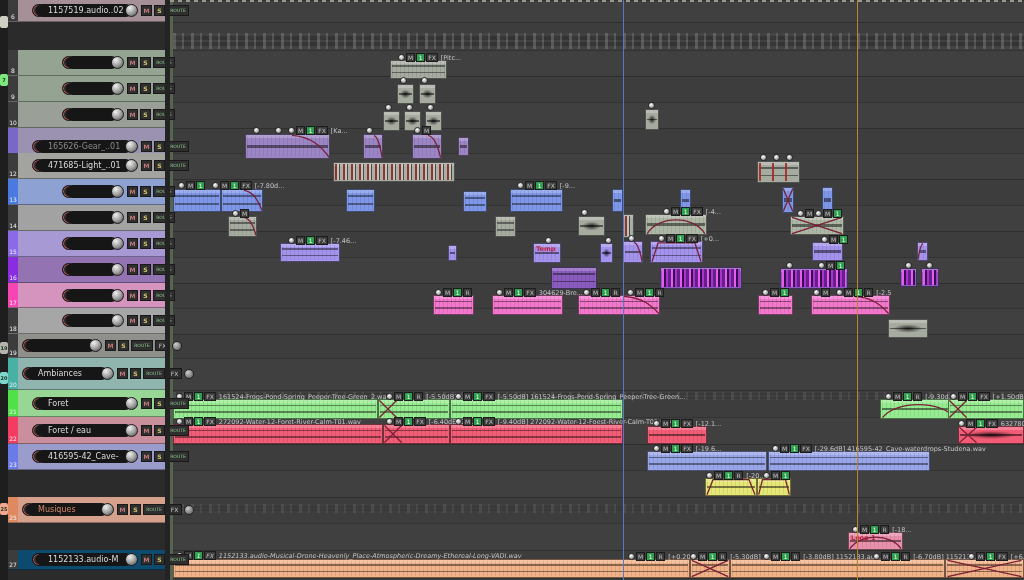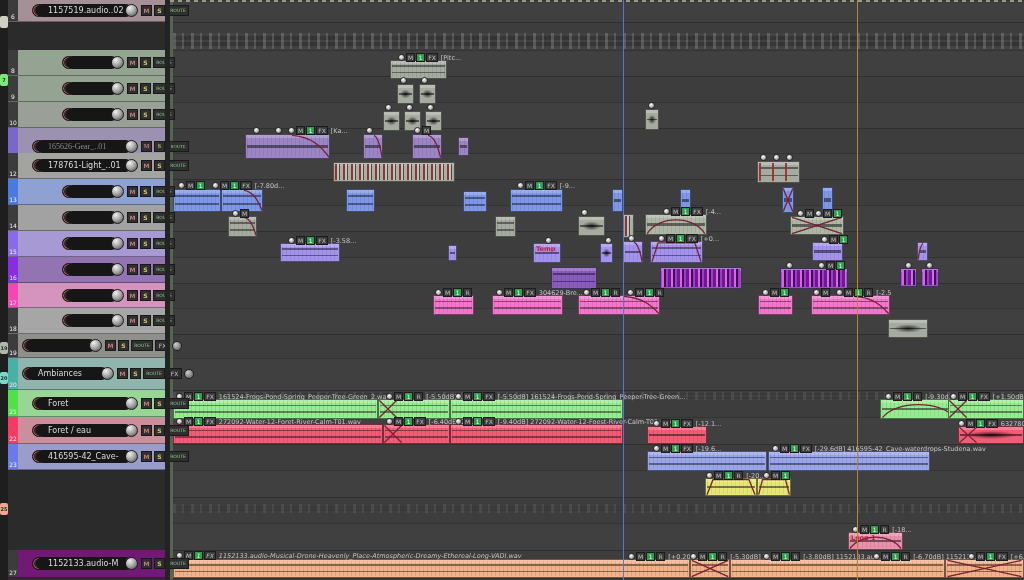--- a/index.html
+++ b/index.html
@@ -154,21 +154,21 @@
             <span></span>
           </div>
           <div class="knob"></div>
           <div class="bcluster">
             <div class="pbtn m">M</div>
             <div class="pbtn s">S</div>
             <div class="pbtn route">ROUTE</div>
           </div>
         </div>
       </div>
-      <div class="trow" style="top: 128px; height: 37px; background: rgb(155, 145, 176); font-family: Liberation Serif, serif;">
+      <div class="trow" style="top: 128px; height: 37px; background: rgb(155, 145, 176);">
         <div class="tnum" style="background: rgb(122, 104, 200);">11</div>
         <div class="tbody">
           <div style="width: 14px; flex: 0 0 14px;"></div>
           <div class="rec"></div>
           <div class="pill" style="width: 96px; flex: 0 0 96px;">
             <span style="color: rgb(138, 138, 138);">165626-Gear_..01</span>
           </div>
           <div class="knob"></div>
           <div class="bcluster">
             <div class="pbtn m">M</div>
@@ -176,21 +176,21 @@
             <div class="pbtn route">ROUTE</div>
           </div>
         </div>
       </div>
       <div class="trow" style="top: 153px; height: 26px; background: rgb(163, 163, 160);">
         <div class="tnum" style="background: rgb(60, 60, 60);">12</div>
         <div class="tbody">
           <div style="width: 14px; flex: 0 0 14px;"></div>
           <div class="rec"></div>
           <div class="pill" style="width: 96px; flex: 0 0 96px;">
-            <span>178761-Light_..01</span>
+            <span>471685-Light_..01</span>
           </div>
           <div class="knob"></div>
           <div class="bcluster">
             <div class="pbtn m">M</div>
             <div class="pbtn s">S</div>
             <div class="pbtn route">ROUTE</div>
           </div>
         </div>
       </div>
       <div class="trow" style="top: 179px; height: 26px; background: rgb(141, 162, 210);">
@@ -366,21 +366,39 @@
             <span>416595-42_Cave-</span>
           </div>
           <div class="knob"></div>
           <div class="bcluster">
             <div class="pbtn m">M</div>
             <div class="pbtn s">S</div>
             <div class="pbtn route">ROUTE</div>
           </div>
         </div>
       </div>
-      <div class="trow" style="top: 550px; height: 28px; background: #701a75; padding-left: 35px;">
+      <div class="trow" style="top: 497px; height: 26px; background: rgb(214, 161, 140);">
+        <div class="tnum" style="background: rgb(224, 136, 96);">25</div>
+        <div class="tbody">
+          <div style="width: 4px; flex: 0 0 4px;"></div>
+          <div class="rec"></div>
+          <div class="pill" style="width: 82px; flex: 0 0 82px;">
+            <span style="color: rgb(212, 136, 106);">Musiques</span>
+          </div>
+          <div class="knob"></div>
+          <div class="bcluster">
+            <div class="pbtn m">M</div>
+            <div class="pbtn s">S</div>
+            <div class="pbtn route">ROUTE</div>
+            <div class="pbtn fx">FX</div>
+            <div class="circbtn"></div>
+          </div>
+        </div>
+      </div>
+      <div class="trow" style="top: 550px; height: 20px; background: #0c4a6e; padding-left: 35px;">
         <div class="tnum" style="background: rgb(60, 60, 60);">27</div>
         <div class="tbody">
           <div style="width: 14px; flex: 0 0 14px;"></div>
           <div class="rec"></div>
           <div class="pill" style="width: 96px; flex: 0 0 96px;">
             <span>1152133.audio-M</span>
           </div>
           <div class="knob"></div>
           <div class="bcluster">
             <div class="pbtn m">M</div>
@@ -740,21 +758,21 @@
       <div class="chiprow" style="left: 645px; top: 209px;">
         <span class="ball"></span>
         <span class="cbox">M</span>
         <span class="cbox green">1</span>
       </div>
       <div class="chiprow" style="left: 118px; top: 236px;">
         <span class="ball"></span>
         <span class="cbox">M</span>
         <span class="cbox green">1</span>
         <span class="cbox">FX</span>
-        <span class="ctext">[-3.58...</span>
+        <span class="ctext">[-7.46...</span>
       </div>
       <div class="chiprow" style="left: 375px; top: 236px;">
         <span class="ball"></span>
       </div>
       <div class="chiprow" style="left: 435px; top: 236px;">
         <span class="ball"></span>
       </div>
       <div class="chiprow" style="left: 458px; top: 234px;">
         <span class="ball"></span>
       </div>

